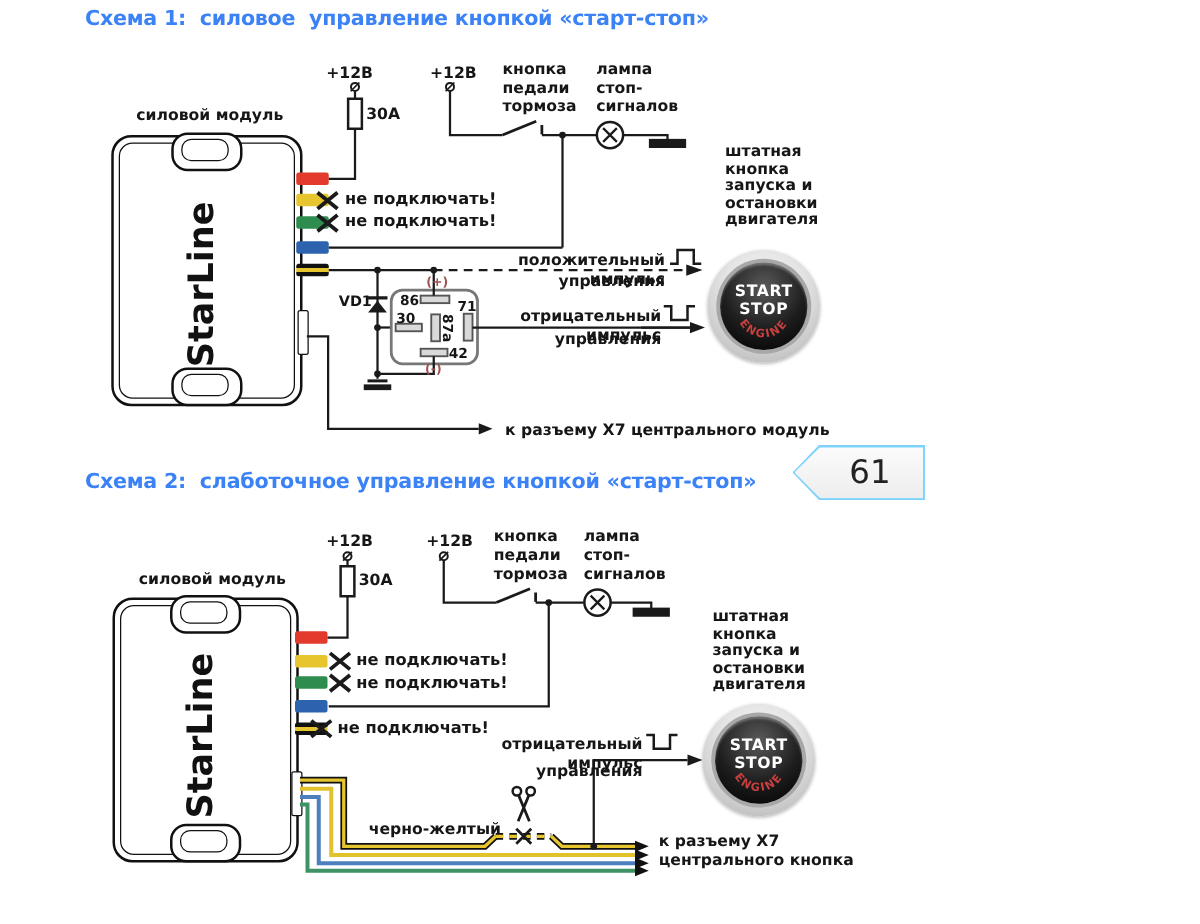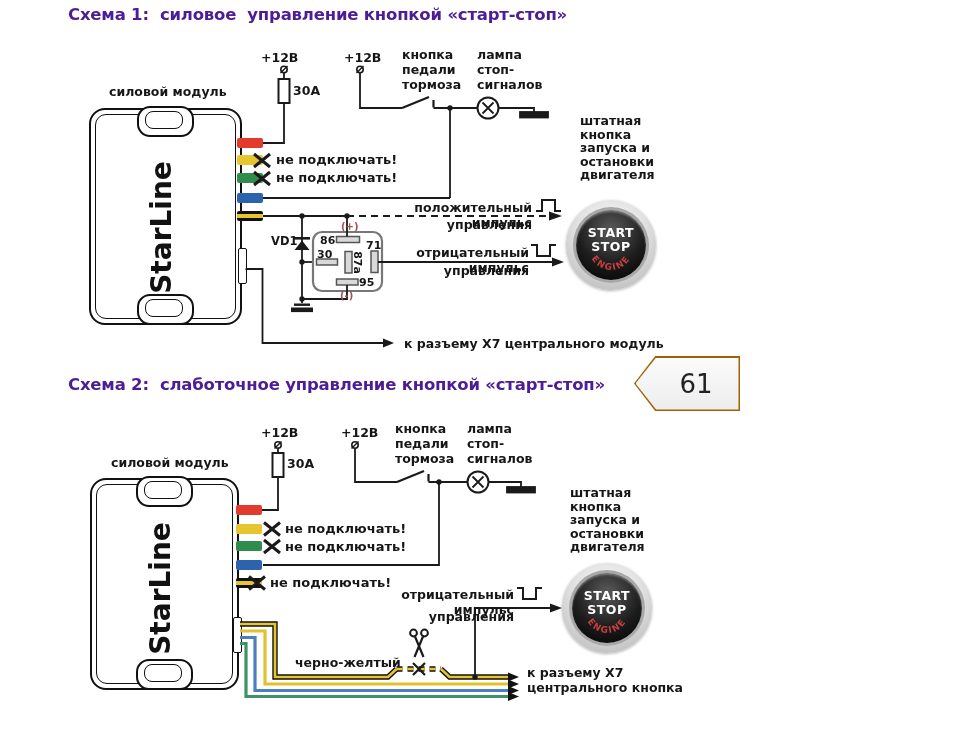--- a/index.html
+++ b/index.html
@@ -1,39 +1,39 @@
 <!DOCTYPE html>
 <html><head>
 <meta charset="utf-8">
 <style>
   html,body{margin:0;padding:0;background:#fff}
   #stage{position:relative;width:960px;height:739px;background:#ffffff;
          font-family:"DejaVu Sans",sans-serif;overflow:hidden}
   .abs{position:absolute}
-  .ttl{font-weight:700;font-size:16.5px;color:#4c1d95;white-space:pre;letter-spacing:-0.2px}
+  .ttl{font-weight:700;font-size:16.5px;color:#3b82f6;white-space:pre;letter-spacing:-0.2px}
   .lbl{font-size:12.5px;font-weight:600;color:#161616;white-space:pre-line;line-height:15px}
   .lbl.bold{font-weight:700;font-size:13px}
   .lbl.right{text-align:right}
   .pin{font-size:11px;font-weight:600;color:#161616;white-space:pre}
   .pol{font-size:10px;font-weight:600;color:#a05050;white-space:pre}
   .module{position:absolute;border:2.2px solid #111;border-radius:16px;background:#fff}
   .module-inner{position:absolute;border:1.6px solid #111;border-radius:11px;background:#fff}
   .tab{position:absolute;background:#fff;border:2px solid #111;border-radius:13px}
   .tab-inner{position:absolute;background:#fff;border:1.5px solid #111;border-radius:8px}
   .conn{position:absolute;width:7px;height:34px;background:#fff;border:1.6px solid #111;border-radius:2px}
   .brand{position:absolute;width:200px;font-size:28px;font-weight:700;color:#111;
          text-align:center;transform:rotate(-90deg);white-space:pre}
   .stub{position:absolute;width:26px;height:10px;border-radius:2px}
   .stub.red{background:#e23b2e}
   .stub.yellow{background:#e6c52e}
   .stub.green{background:#2f8c4f}
   .stub.blue{background:#2d62ae}
   .stub.by{background:linear-gradient(180deg,#111 0 33%,#e6c52e 33% 67%,#111 67% 100%)}
-  .badge{position:absolute;left:634px;top:356px;width:106px;height:55px;
-         clip-path:polygon(20% 0,100% 0,100% 100%,20% 100%,0 50%);background:#a16207}
+  .badge{position:absolute;left:634px;top:356px;width:106px;height:44px;
+         clip-path:polygon(20% 0,100% 0,100% 100%,20% 100%,0 50%);background:#7dd3fc}
   .badge-in{position:absolute;inset:1.5px;clip-path:polygon(20% 0,100% 0,100% 100%,20% 100%,0 50%);
          background:linear-gradient(180deg,#fbfbfb,#ededed);display:flex;align-items:center;
          justify-content:center;padding-left:18px;font-size:26px;color:#222}
   .btn{position:absolute;width:90px;height:90px;border-radius:50%;
        background:radial-gradient(circle at 50% 35%,#ffffff 0%,#e3e3e3 45%,#bdbdbd 85%,#d6d6d6 100%);
        box-shadow:0 1px 3px rgba(0,0,0,.3)}
   .btn-core{position:absolute;inset:10px;border-radius:50%;
        background:radial-gradient(circle at 50% 28%,#5a5a5a,#1d1d1d 55%,#000 100%);
        box-shadow:0 0 0 3px #a8a8a8, inset 0 2px 2px rgba(255,255,255,.3)}
   .btn-line{position:absolute;width:100%;text-align:center;color:#fff;font-weight:700;
@@ -244,21 +244,21 @@
 остановки
 двигателя</div>
   <div class="abs lbl right txt" style="left:376px;top:200px;width:156px">положительный импульс</div>
   <div class="abs lbl right txt" style="left:376px;top:217px;width:156px">управления</div>
   <div class="abs lbl right txt" style="left:373px;top:245px;width:156px">отрицательный импульс</div>
   <div class="abs lbl right txt" style="left:373px;top:263px;width:156px">управления</div>
   <div class="abs pin txt" style="left:271px;top:234px;font-weight:700;font-size:11.5px">VD1</div>
   <div class="abs pin txt" style="left:320px;top:234px">86</div>
   <div class="abs pin txt" style="left:317px;top:248px">30</div>
   <div class="abs pin txt" style="left:366px;top:239px">71</div>
-  <div class="abs pin txt" style="left:359px;top:276px">95</div>
+  <div class="abs pin txt" style="left:359px;top:276px">42</div>
   <div class="abs pin txt" style="left:346px;top:256px;width:23px;text-align:center;transform:rotate(90deg)">87а</div>
   <div class="abs pol txt" style="left:341px;top:221px">(+)</div>
   <div class="abs pol txt" style="left:340px;top:290px">(-)</div>
   <div class="abs lbl txt" style="left:404px;top:336px">к разъему Х7 центрального модуль</div>
 
   <div class="btn txt" style="left:566px;top:200px">
     <div class="btn-core">
       <div class="btn-line l1">START</div>
       <div class="btn-line l2">STOP</div>
       <svg class="eng" viewBox="0 0 70 70">

